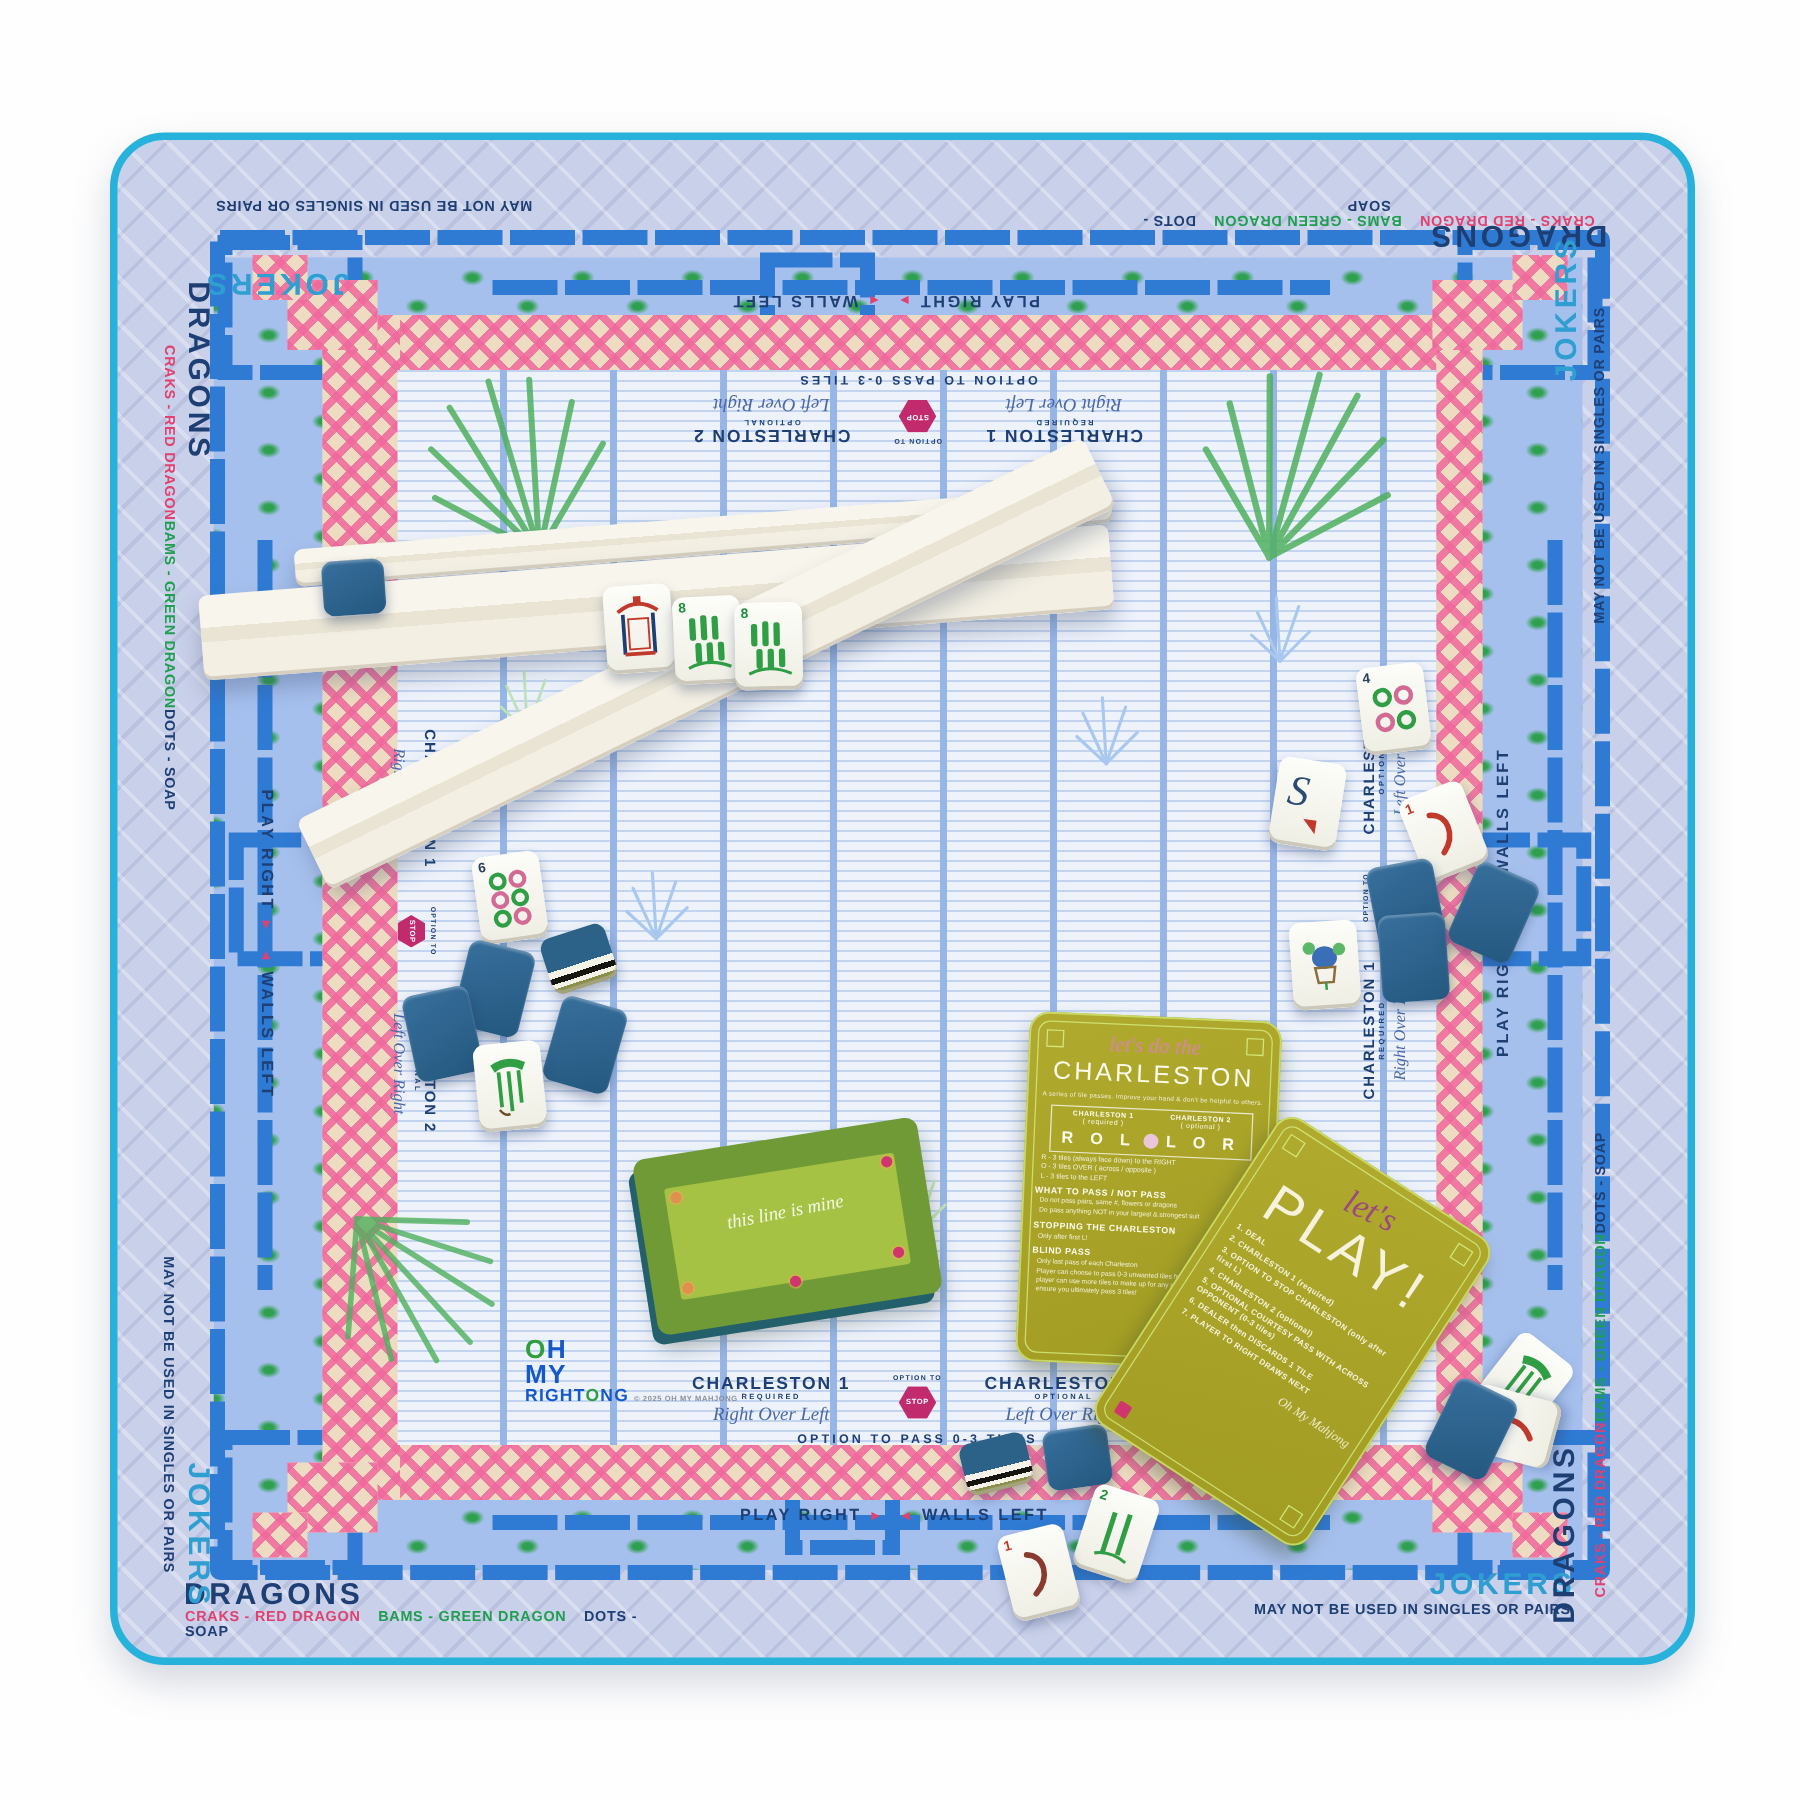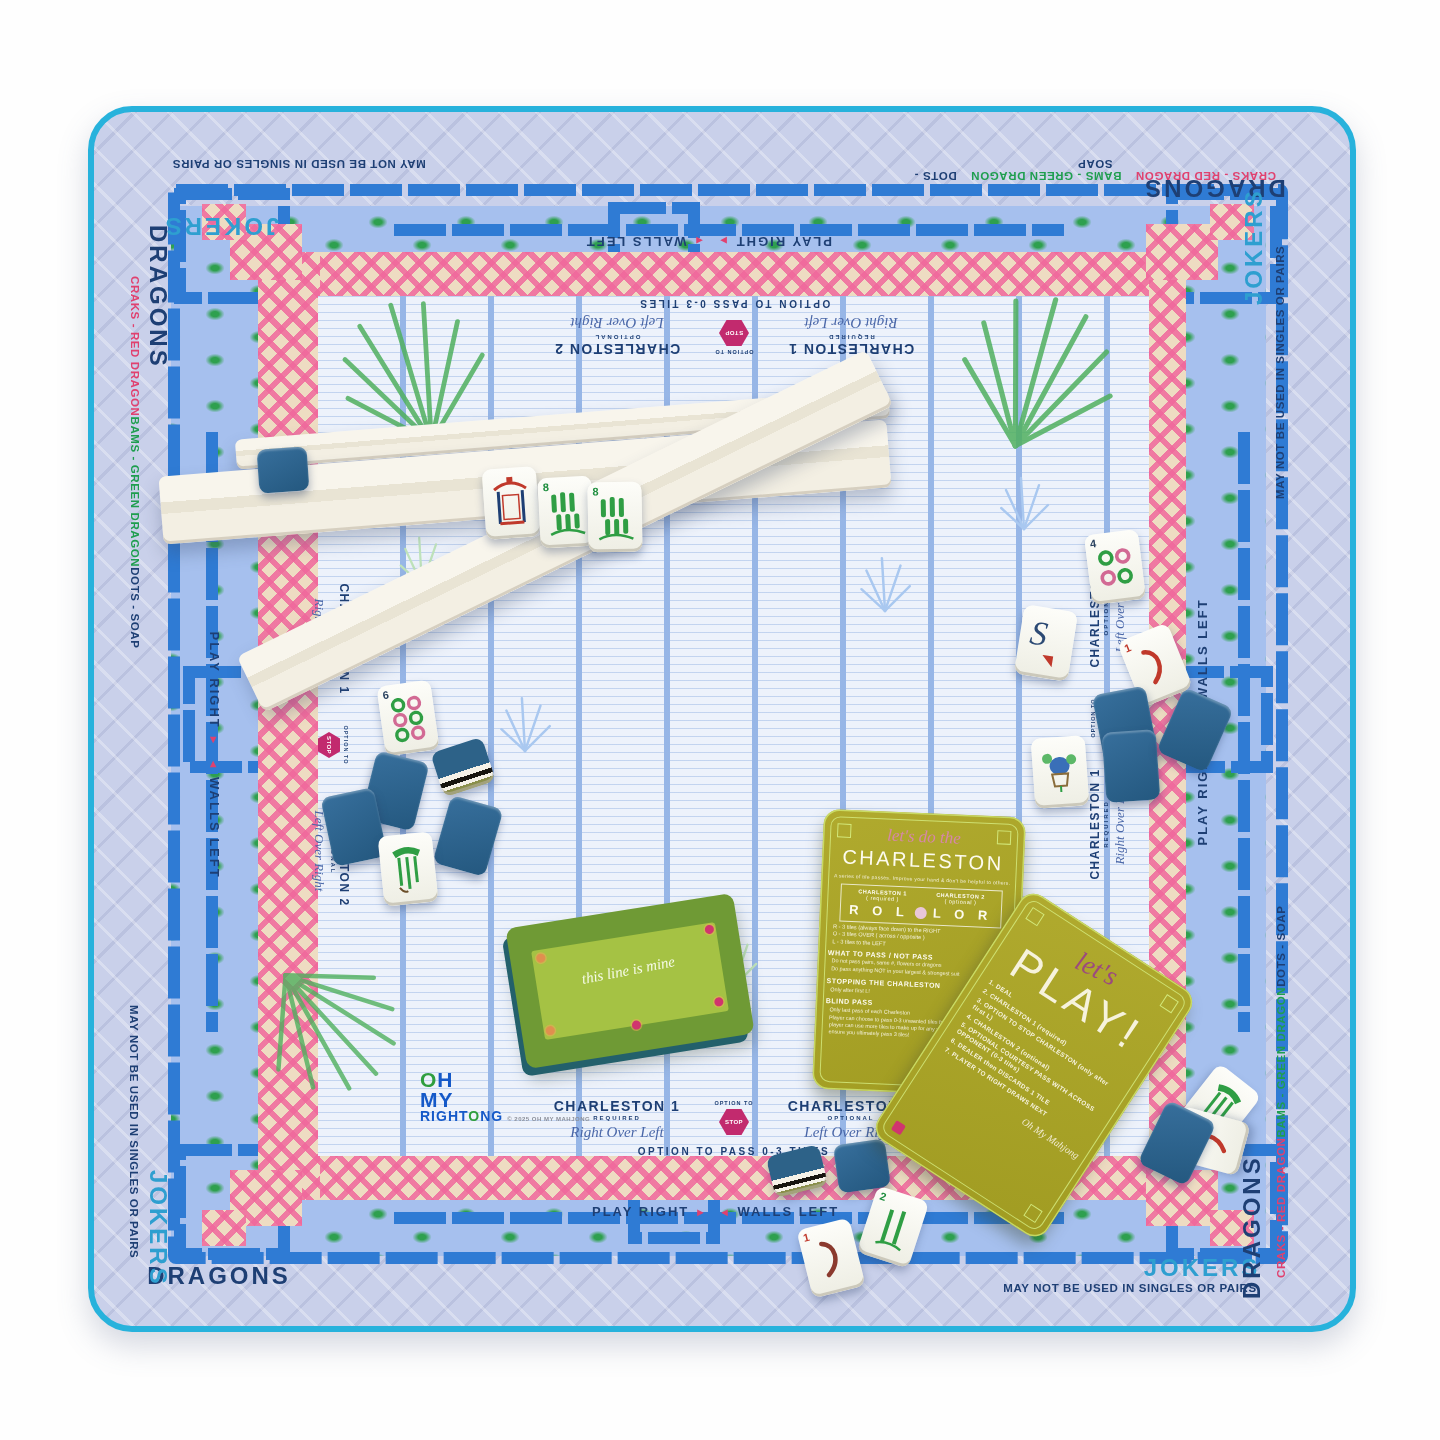--- a/index.html
+++ b/index.html
@@ -257,20 +257,23 @@
 
     <div class="t note flip180" style="left:45px;top:46px;width:320px;">MAY NOT BE USED IN SINGLES OR PAIRS</div>
     <div class="t word-jokers flip180" style="left:27px;top:100px;width:200px;">JOKERS</div>
 
     <div class="t note flip180" style="left:801px;top:46px;width:400px;">
       <span class="seg-craks">CRAKS - RED DRAGON</span><span class="seg-gap"></span><span class="seg-bams">BAMS - GREEN DRAGON</span><span class="seg-gap"></span><span class="seg-dots">DOTS - SOAP</span>
     </div>
     <div class="t word-dragons flip180" style="left:1020px;top:62px;width:200px;">DRAGONS</div>
 
     <div class="t word-dragons" style="left:45px;top:1150px;width:160px;">DRAGONS</div>
+    <div class="t note" style="left:54px;top:1176px;width:400px;text-align:left;">
+      <span class="seg-craks">CRAKS - RED DRAGON</span><span class="seg-gap"></span><span class="seg-bams">BAMS - GREEN DRAGON</span><span class="seg-gap"></span><span class="seg-dots">DOTS - SOAP</span>
+    </div>
 
     <div class="t word-jokers" style="left:1028px;top:1142px;width:160px;">JOKERS</div>
     <div class="t note" style="left:876px;top:1170px;width:320px;">MAY NOT BE USED IN SINGLES OR PAIRS</div>
 
     <div class="t vtext word-dragons" style="left:50px;top:70px;height:230px;">DRAGONS</div>
     <div class="t vtext note" style="left:34px;top:150px;height:400px;">
       <span class="seg-craks">CRAKS - RED DRAGON</span><span class="seg-gap"></span><span class="seg-bams">BAMS - GREEN DRAGON</span><span class="seg-gap"></span><span class="seg-dots">DOTS - SOAP</span>
     </div>
     <div class="t vtext word-jokers" style="left:50px;top:1046px;height:140px;">JOKERS</div>
     <div class="t vtext note" style="left:34px;top:880px;height:280px;">MAY NOT BE USED IN SINGLES OR PAIRS</div>

